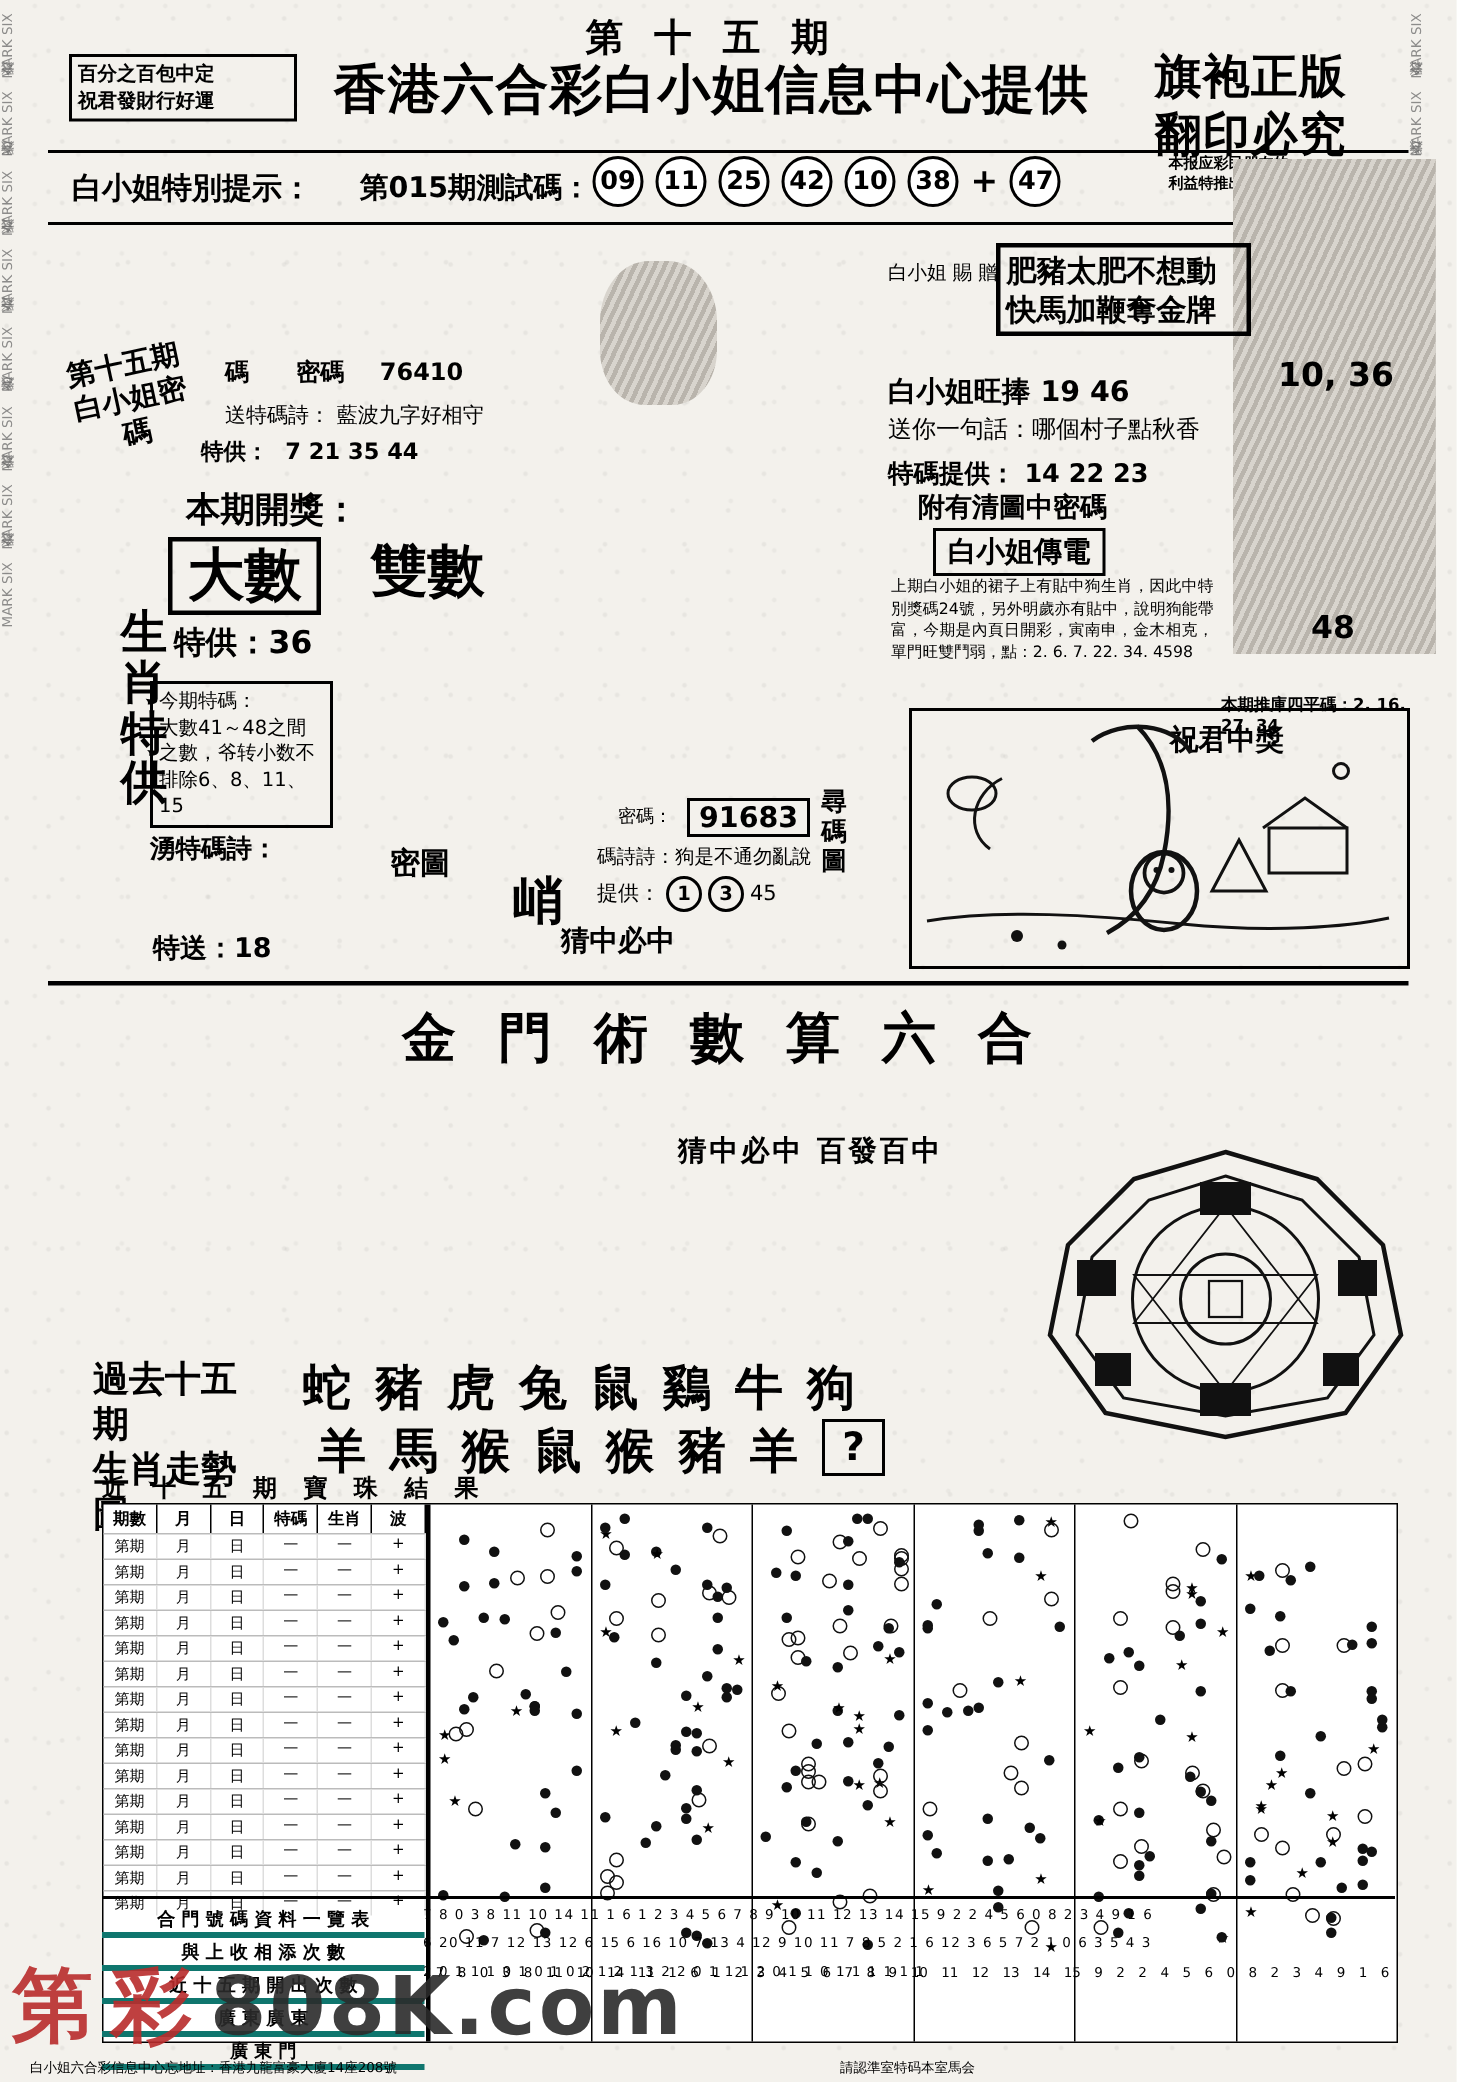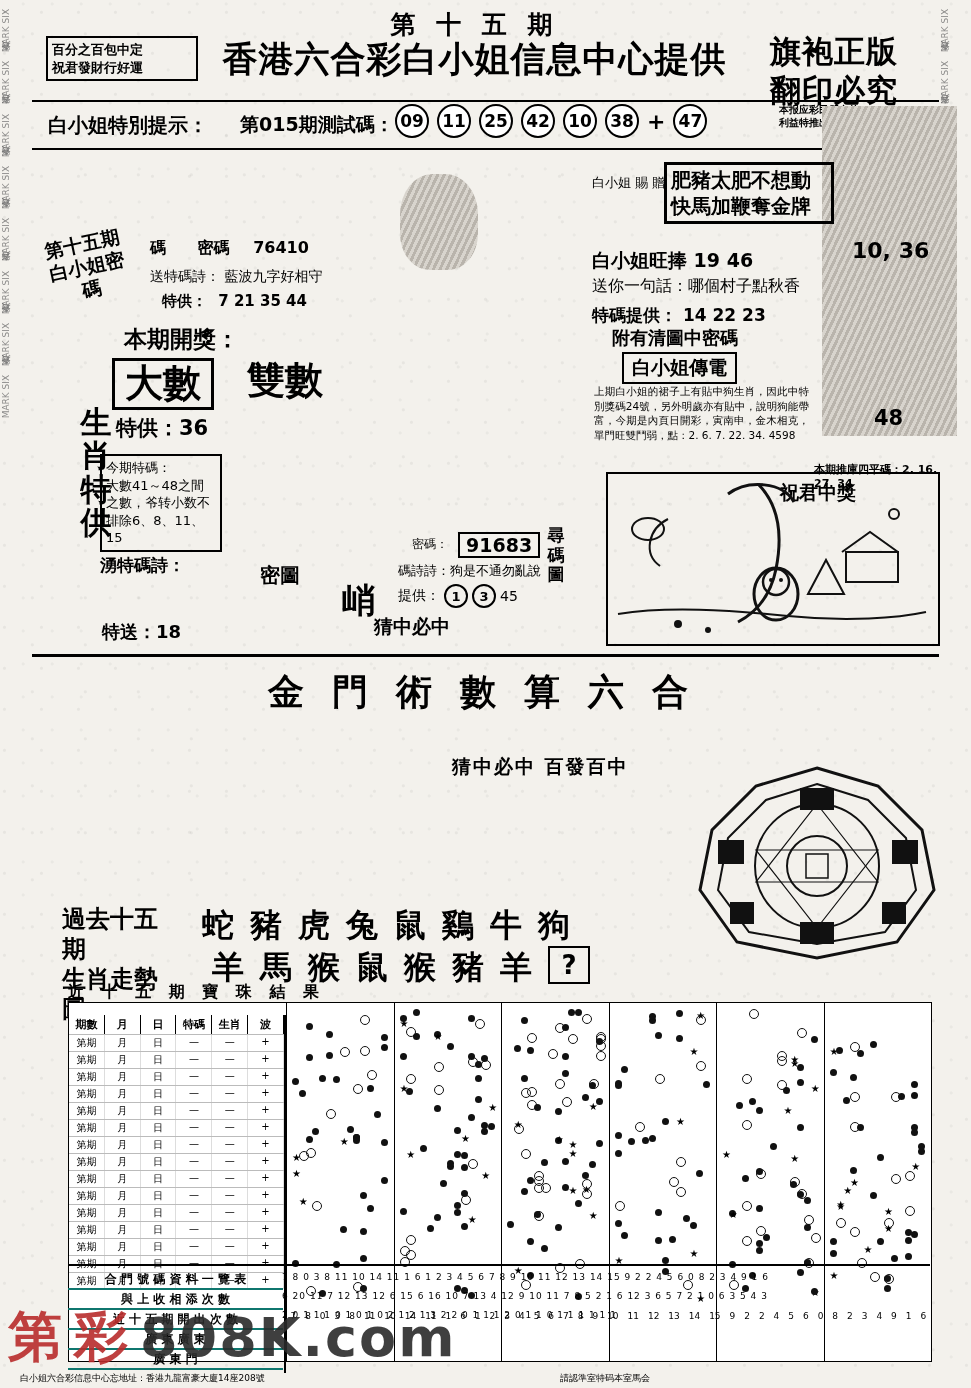--- a/index.html
+++ b/index.html
@@ -65,21 +65,21 @@
       border:0;}
   .photo.face{left:368px;top:168px;width:78px;height:96px;border-radius:42% 42% 38% 38%;}
   .photo.lady{left:790px;top:100px;width:135px;height:330px;}
   .lady-num1{position:absolute;left:820px;top:232px;font-size:22px;font-weight:bold;}
   .lady-num2{position:absolute;left:842px;top:400px;font-size:21px;font-weight:bold;}
   .stamp{position:absolute;left:10px;top:226px;width:92px;height:80px;
          border:0;font-size:19px;font-weight:bold;line-height:1.2;
          transform:rotate(-12deg);text-align:center;}
   .mi-row{position:absolute;left:118px;top:232px;font-size:16px;font-weight:bold;}
   .sub1{position:absolute;left:118px;top:262px;font-size:14px;}
-  .sub2{position:absolute;left:130px;top:286px;font-size:15px;font-weight:bold;text-align:center;}
+  .sub2{position:absolute;left:102px;top:286px;font-size:15px;font-weight:bold;text-align:center;}
   .benqi{position:absolute;left:92px;top:318px;font-size:23px;font-weight:bold;}
   .dsbox{position:absolute;border:3px solid #000;font-size:38px;font-weight:bold;
          padding:2px 10px;line-height:1.1;}
   .ds1{left:80px;top:352px;}
   .ds2{left:205px;top:352px;border:none;}
   .tegong36{position:absolute;left:84px;top:408px;font-size:21px;font-weight:bold;}
   .vert-shengxiao{position:absolute;left:44px;top:400px;width:40px;font-size:31px;
                   font-weight:bold;line-height:1.08;text-align:center;}
   .tekbox{position:absolute;left:68px;top:448px;width:110px;border:2px solid #000;
           font-size:13px;line-height:1.35;padding:3px 4px;}
@@ -138,39 +138,39 @@
   .zodrow.r1{left:170px;top:898px;}
   .zodrow.r2{left:180px;top:940px;}
   .qmark{width:38px;height:34px;border:2px solid #000;display:flex;
          align-items:center;justify-content:center;font-size:26px;font-weight:bold;}
 
   
   .res-title{position:absolute;left:36px;top:976px;width:380px;font-size:16px;
              font-weight:bold;letter-spacing:6px;}
   .grid{position:absolute;left:36px;top:996px;width:862px;height:358px;
         border:1px solid #000;background:#fff;}
-  .lefttab{position:absolute;left:0;top:12px;width:215px;height:358px;
+  .lefttab{position:absolute;left:0;top:0;width:215px;height:358px;
            border-right:2px solid #000;}
   .lt-head{display:flex;font-size:11px;font-weight:bold;}
   .lt-head div{flex:1;text-align:center;padding:2px 0;border-right:1px solid #000;}
   .lt-rows{font-size:10px;}
   .lt-row{display:flex;border-top:1px solid #bbb;}
   .lt-row div{flex:1;text-align:center;padding:1px 0;border-right:1px solid #ddd;
               white-space:nowrap;overflow:hidden;}
   .dots{position:absolute;left:217px;top:0;right:0;bottom:0;}
   .dot{position:absolute;width:7px;height:7px;border-radius:50%;background:#111;}
   .dotO{position:absolute;width:8px;height:8px;border-radius:50%;border:1.4px solid #111;}
   .star{position:absolute;font-size:10px;line-height:1;}
   .numrow{position:absolute;left:217px;right:0;font-size:9px;
           display:flex;justify-content:space-around;}
   .vsep{position:absolute;top:0;bottom:0;width:0;border-left:1px solid #000;}
 
   .tbl-foot{position:absolute;left:36px;top:1264px;width:215px;font-size:12px;
             font-weight:bold;text-align:center;line-height:1.5;}
-  .tbl-foot div{border-bottom:2px solid #0f766e;}
+  .tbl-foot div{border-bottom:4px solid #0f766e;}
 
   .wm808{position:absolute;left:8px;top:1306px;width:620px;height:62px;
          font-size:54px;font-weight:bold;color:#2b2b2b;opacity:.9;
          letter-spacing:2px;display:flex;align-items:center;gap:10px;}
   .wm808 .red{color:#b92c2c;}
   .footline{position:absolute;left:20px;top:1372px;font-size:9px;}
   .footline2{position:absolute;left:560px;top:1372px;font-size:9px;}
 </style>
 </head>
 <body>

